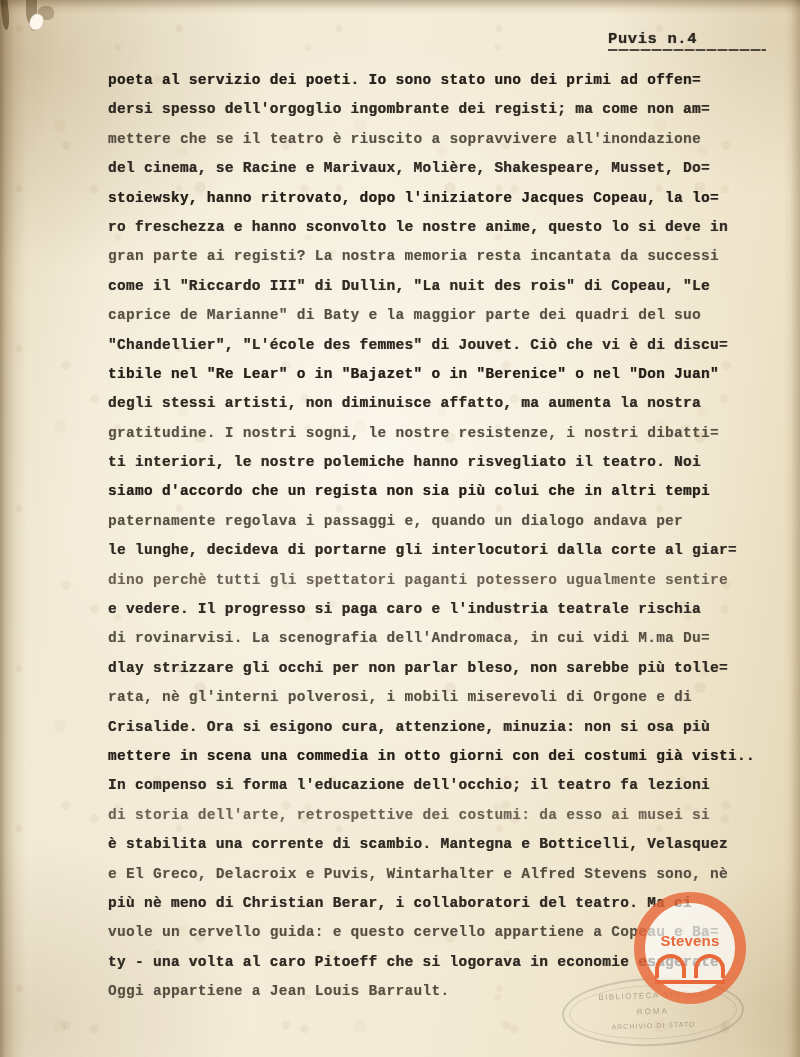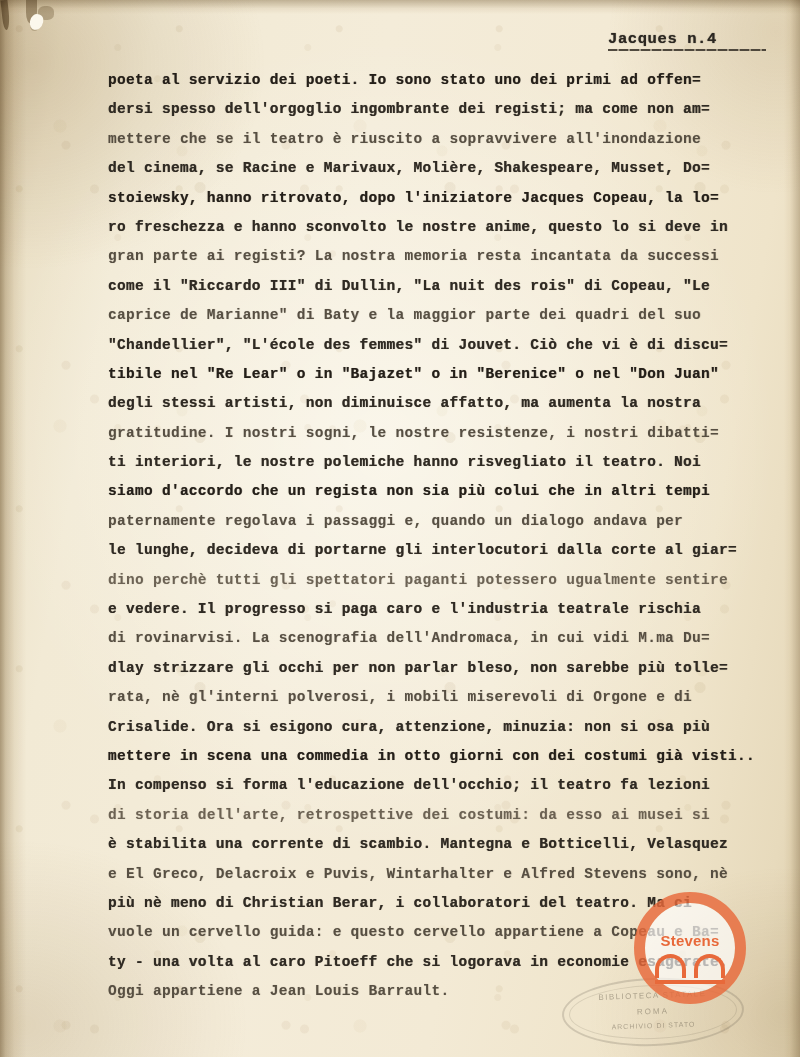--- a/index.html
+++ b/index.html
@@ -274,21 +274,21 @@
   <div class="edge-right"></div>
   <div class="tear t1"></div>
   <div class="tear t2"></div>
   <div class="tear t3"></div>
   <div class="tear t4"></div>
   <div class="nick"></div>
 
   <div class="typed">
 
     <div class="header">
-      <span>Jacques n.4</span>
+      <span>Puvis n.4</span>
       <span class="rule"></span>
     </div>
 
     <div class="body-text">
       <div class="line ink-dark">poeta al servizio dei poeti. Io sono stato uno dei primi ad offen=</div>
       <div class="line">dersi spesso dell'orgoglio ingombrante dei registi; ma come non am=</div>
       <div class="line ink-lite">mettere che se il teatro è riuscito a sopravvivere all'inondazione</div>
       <div class="line">del cinema, se Racine e Marivaux, Molière, Shakespeare, Musset, Do=</div>
       <div class="line ink-dark">stoiewsky, hanno ritrovato, dopo l'iniziatore Jacques Copeau, la lo=</div>
       <div class="line">ro freschezza e hanno sconvolto le nostre anime, questo lo si deve in</div>

